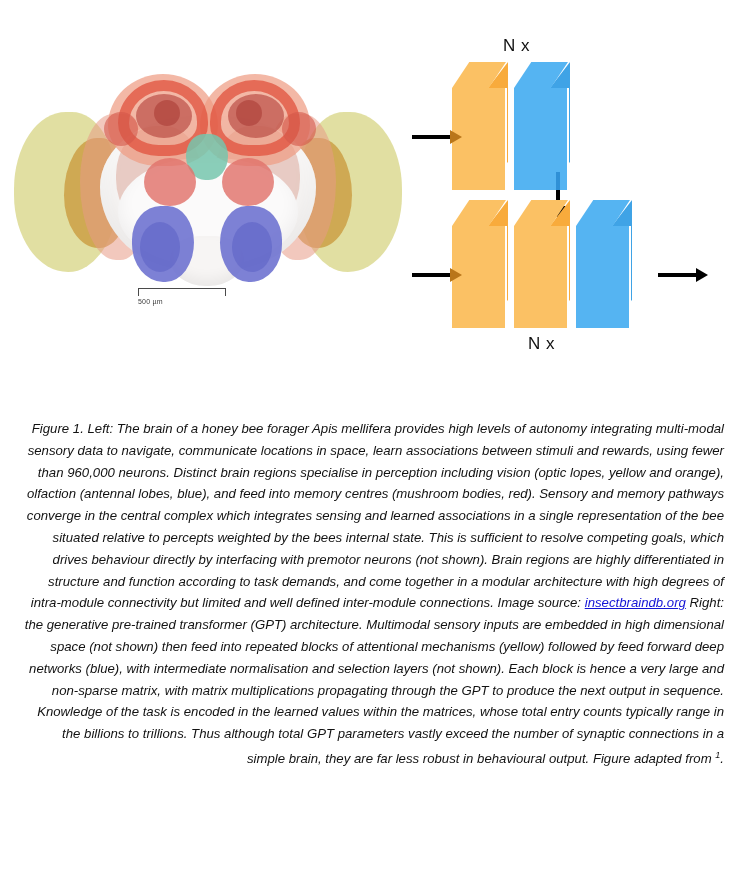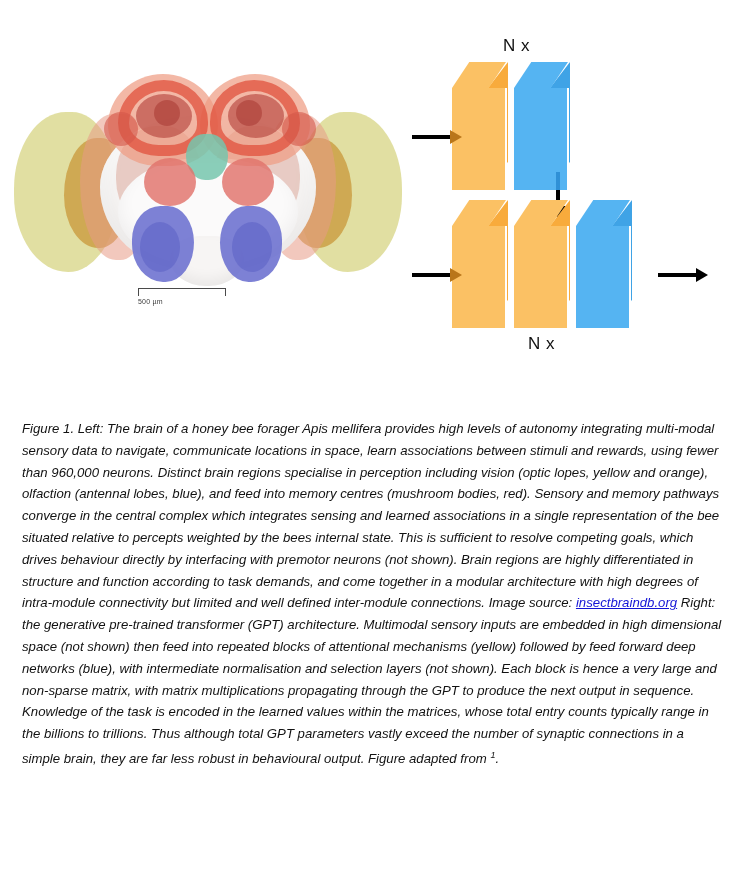--- a/index.html
+++ b/index.html
@@ -357,21 +357,21 @@
 
   
   #caption {
     position: absolute;
     left: 22px;
     top: 418px;
     width: 702px;
     font-size: 13.2px;
     line-height: 21.8px;
     font-style: italic;
-    text-align: left;
+    text-align: right;
     color: #121212;
   }
   #caption a, .caption-link {
     color: #1414d6;
     text-decoration: underline;
   }
   .sup { font-size: 9px; vertical-align: super; font-style: italic; }
 </style>
 </head>
 <body>

